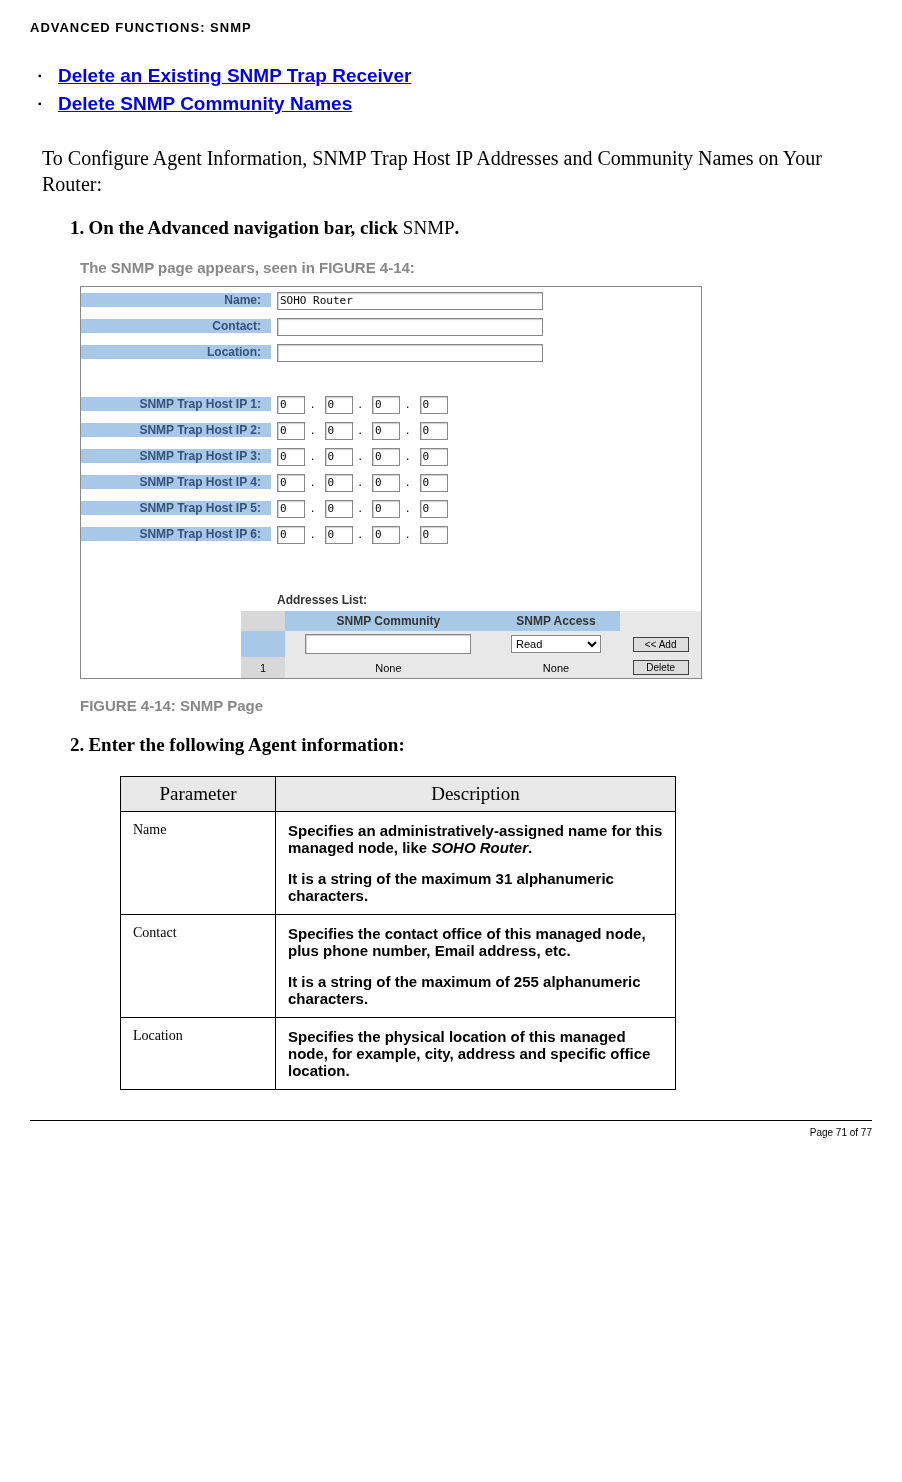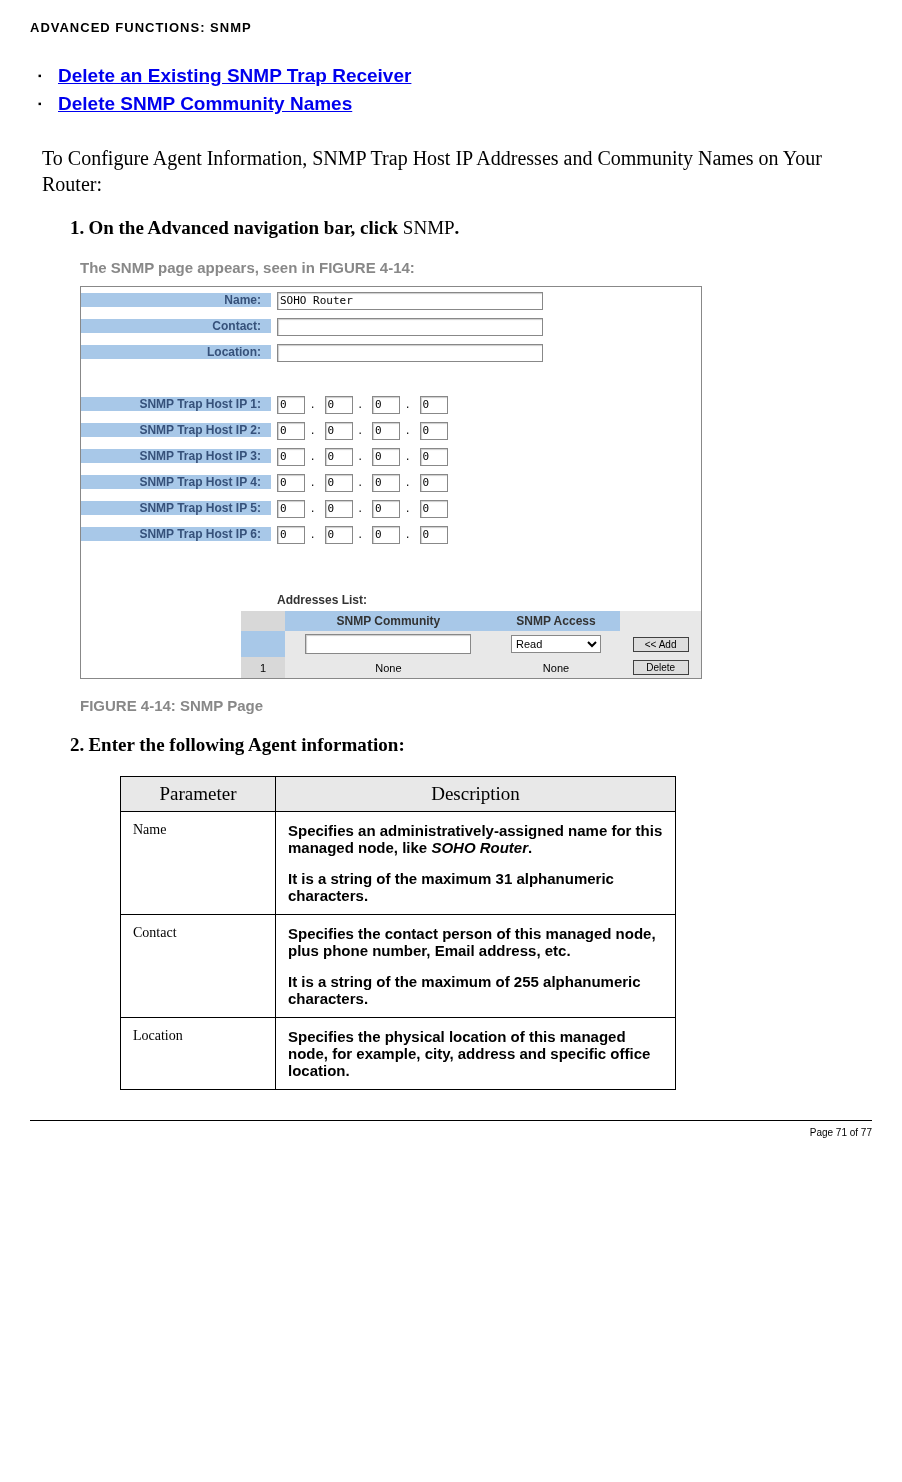--- a/index.html
+++ b/index.html
@@ -370,21 +370,21 @@
     <tr>
       <td class="pname">Name</td>
       <td class="pdesc">
         <p><span>Specifies an administratively-assigned name for this managed node, like </span><span class="italic">SOHO Router</span><span>.</span></p>
         <p>It is a string of the maximum 31 alphanumeric characters.</p>
       </td>
     </tr>
     <tr>
       <td class="pname">Contact</td>
       <td class="pdesc">
-        <p>Specifies the contact person of this managed node, plus phone number, Email address, etc.</p>
+        <p>Specifies the contact office of this managed node, plus phone number, Email address, etc.</p>
         <p>It is a string of the maximum of 255 alphanumeric characters.</p>
       </td>
     </tr>
     <tr>
       <td class="pname">Location</td>
       <td class="pdesc">
         <p>Specifies the physical location of this managed node, for example, city, address and specific office location.</p>
       </td>
     </tr>
   </tbody>

